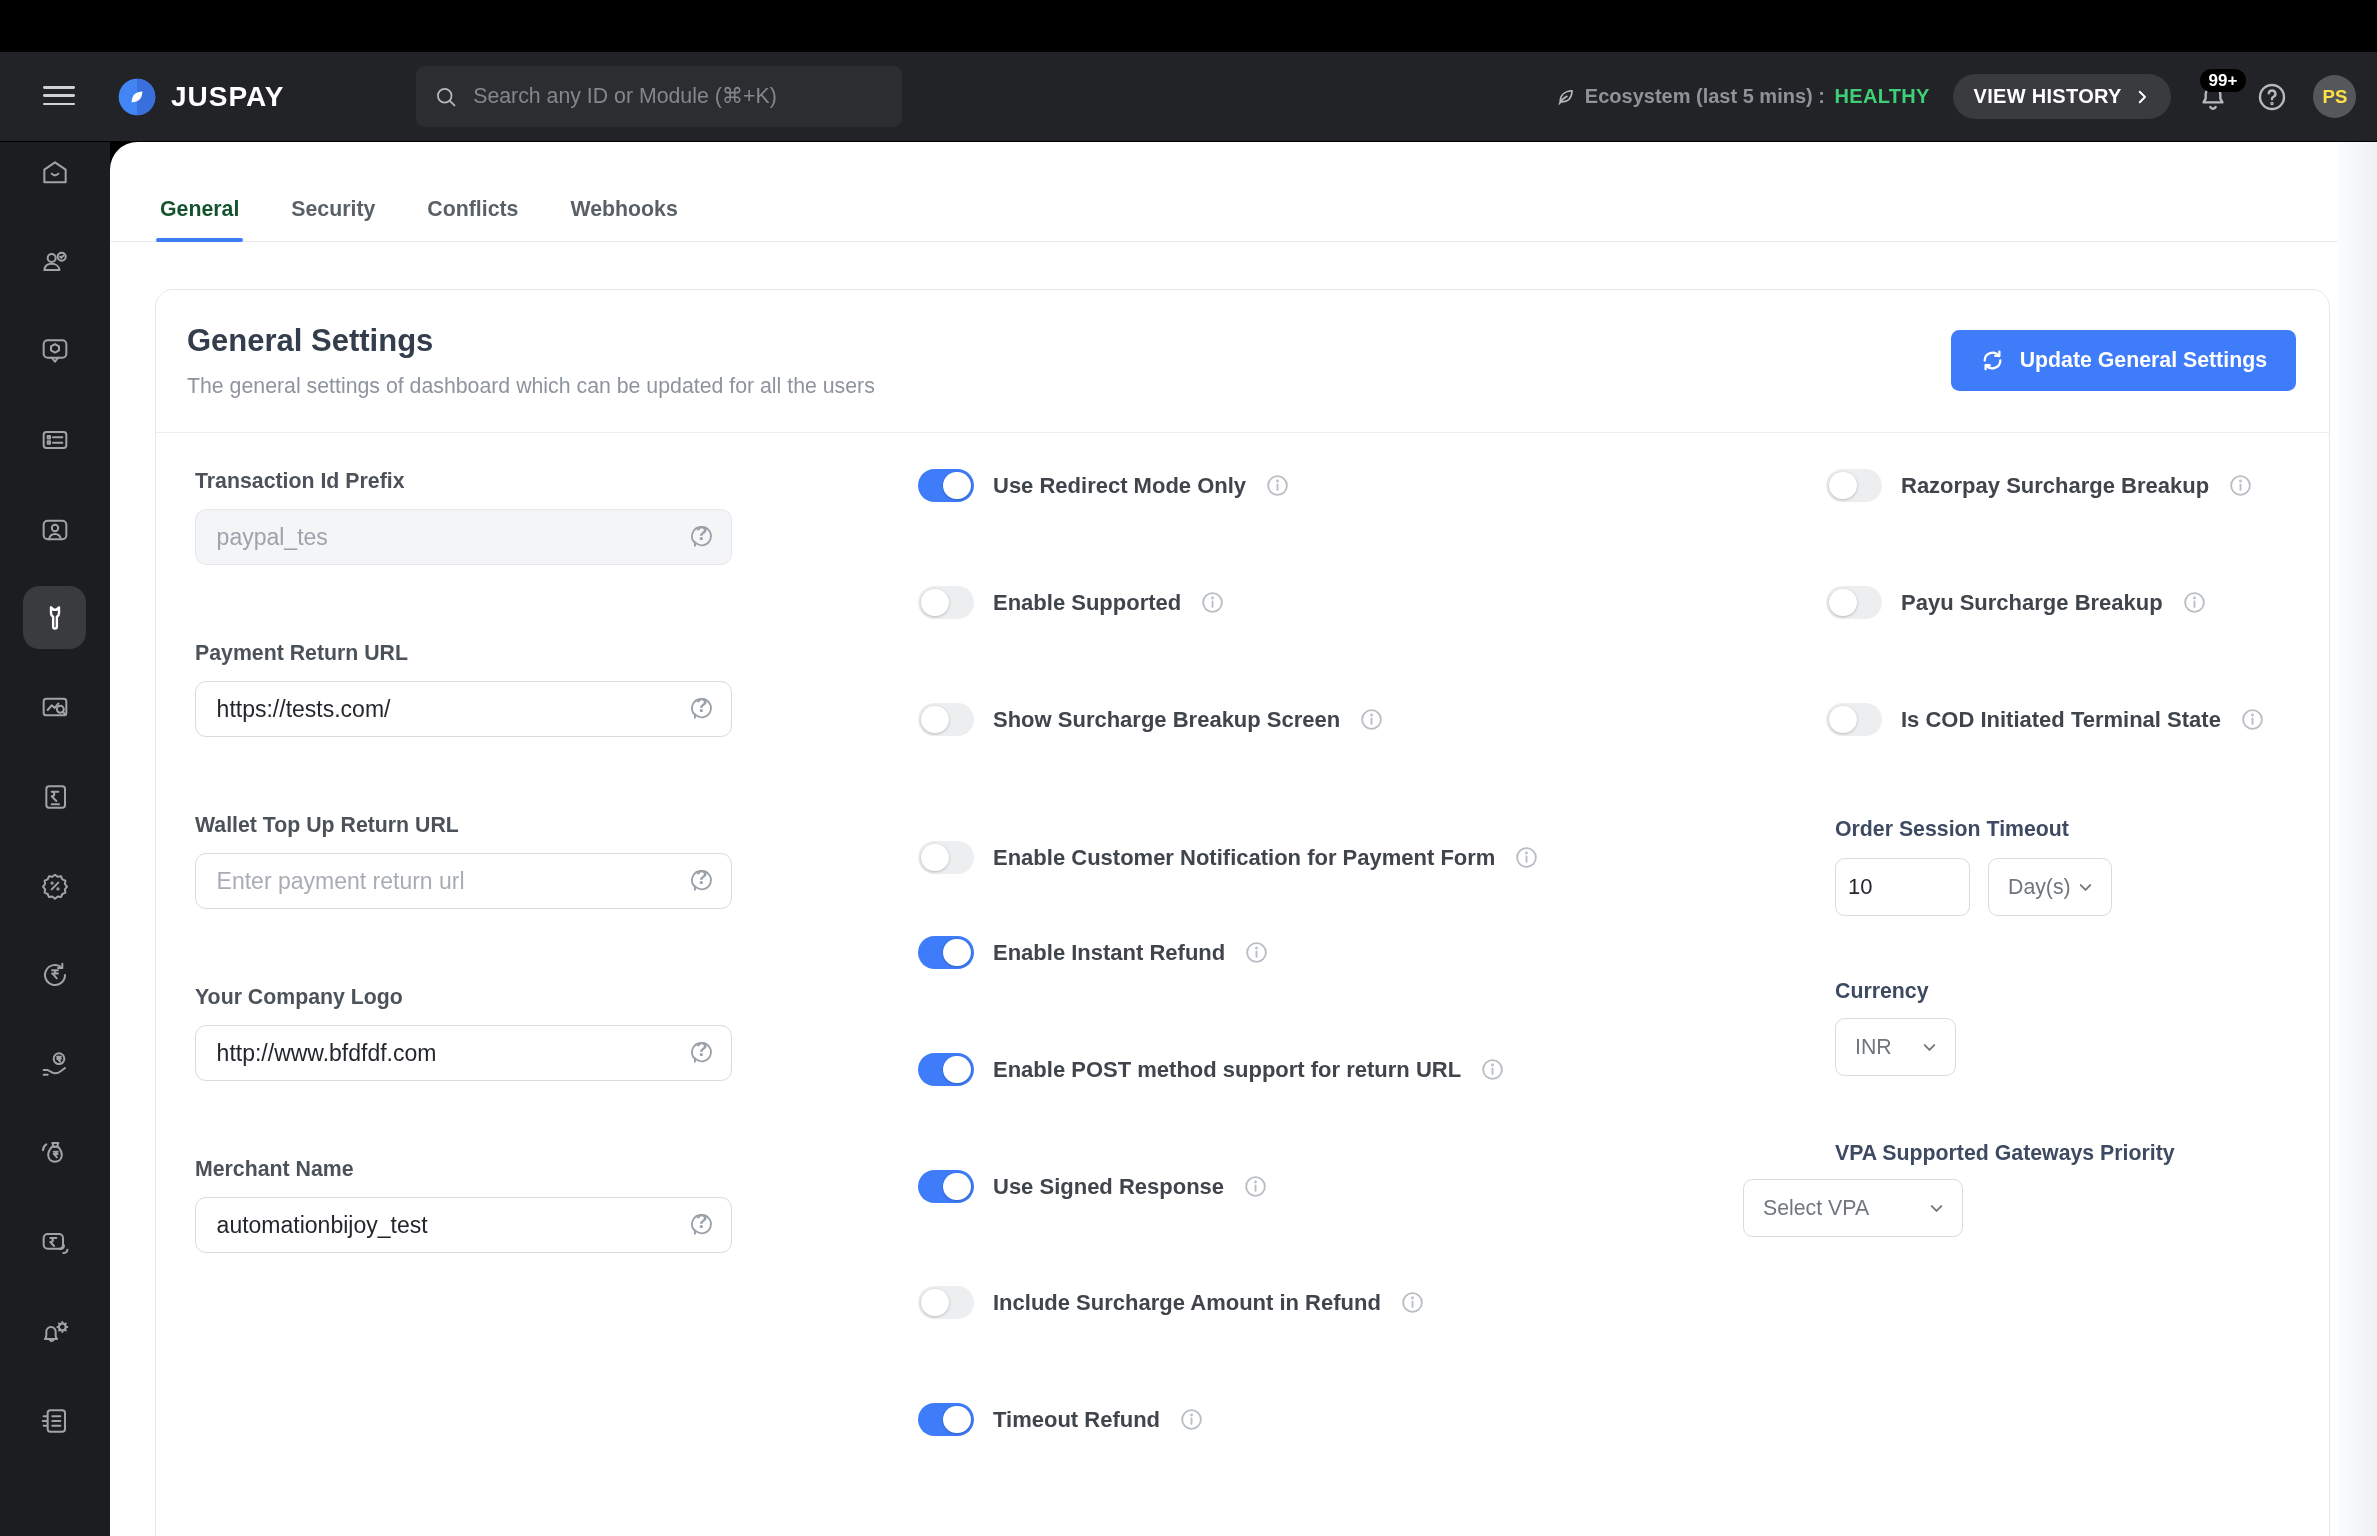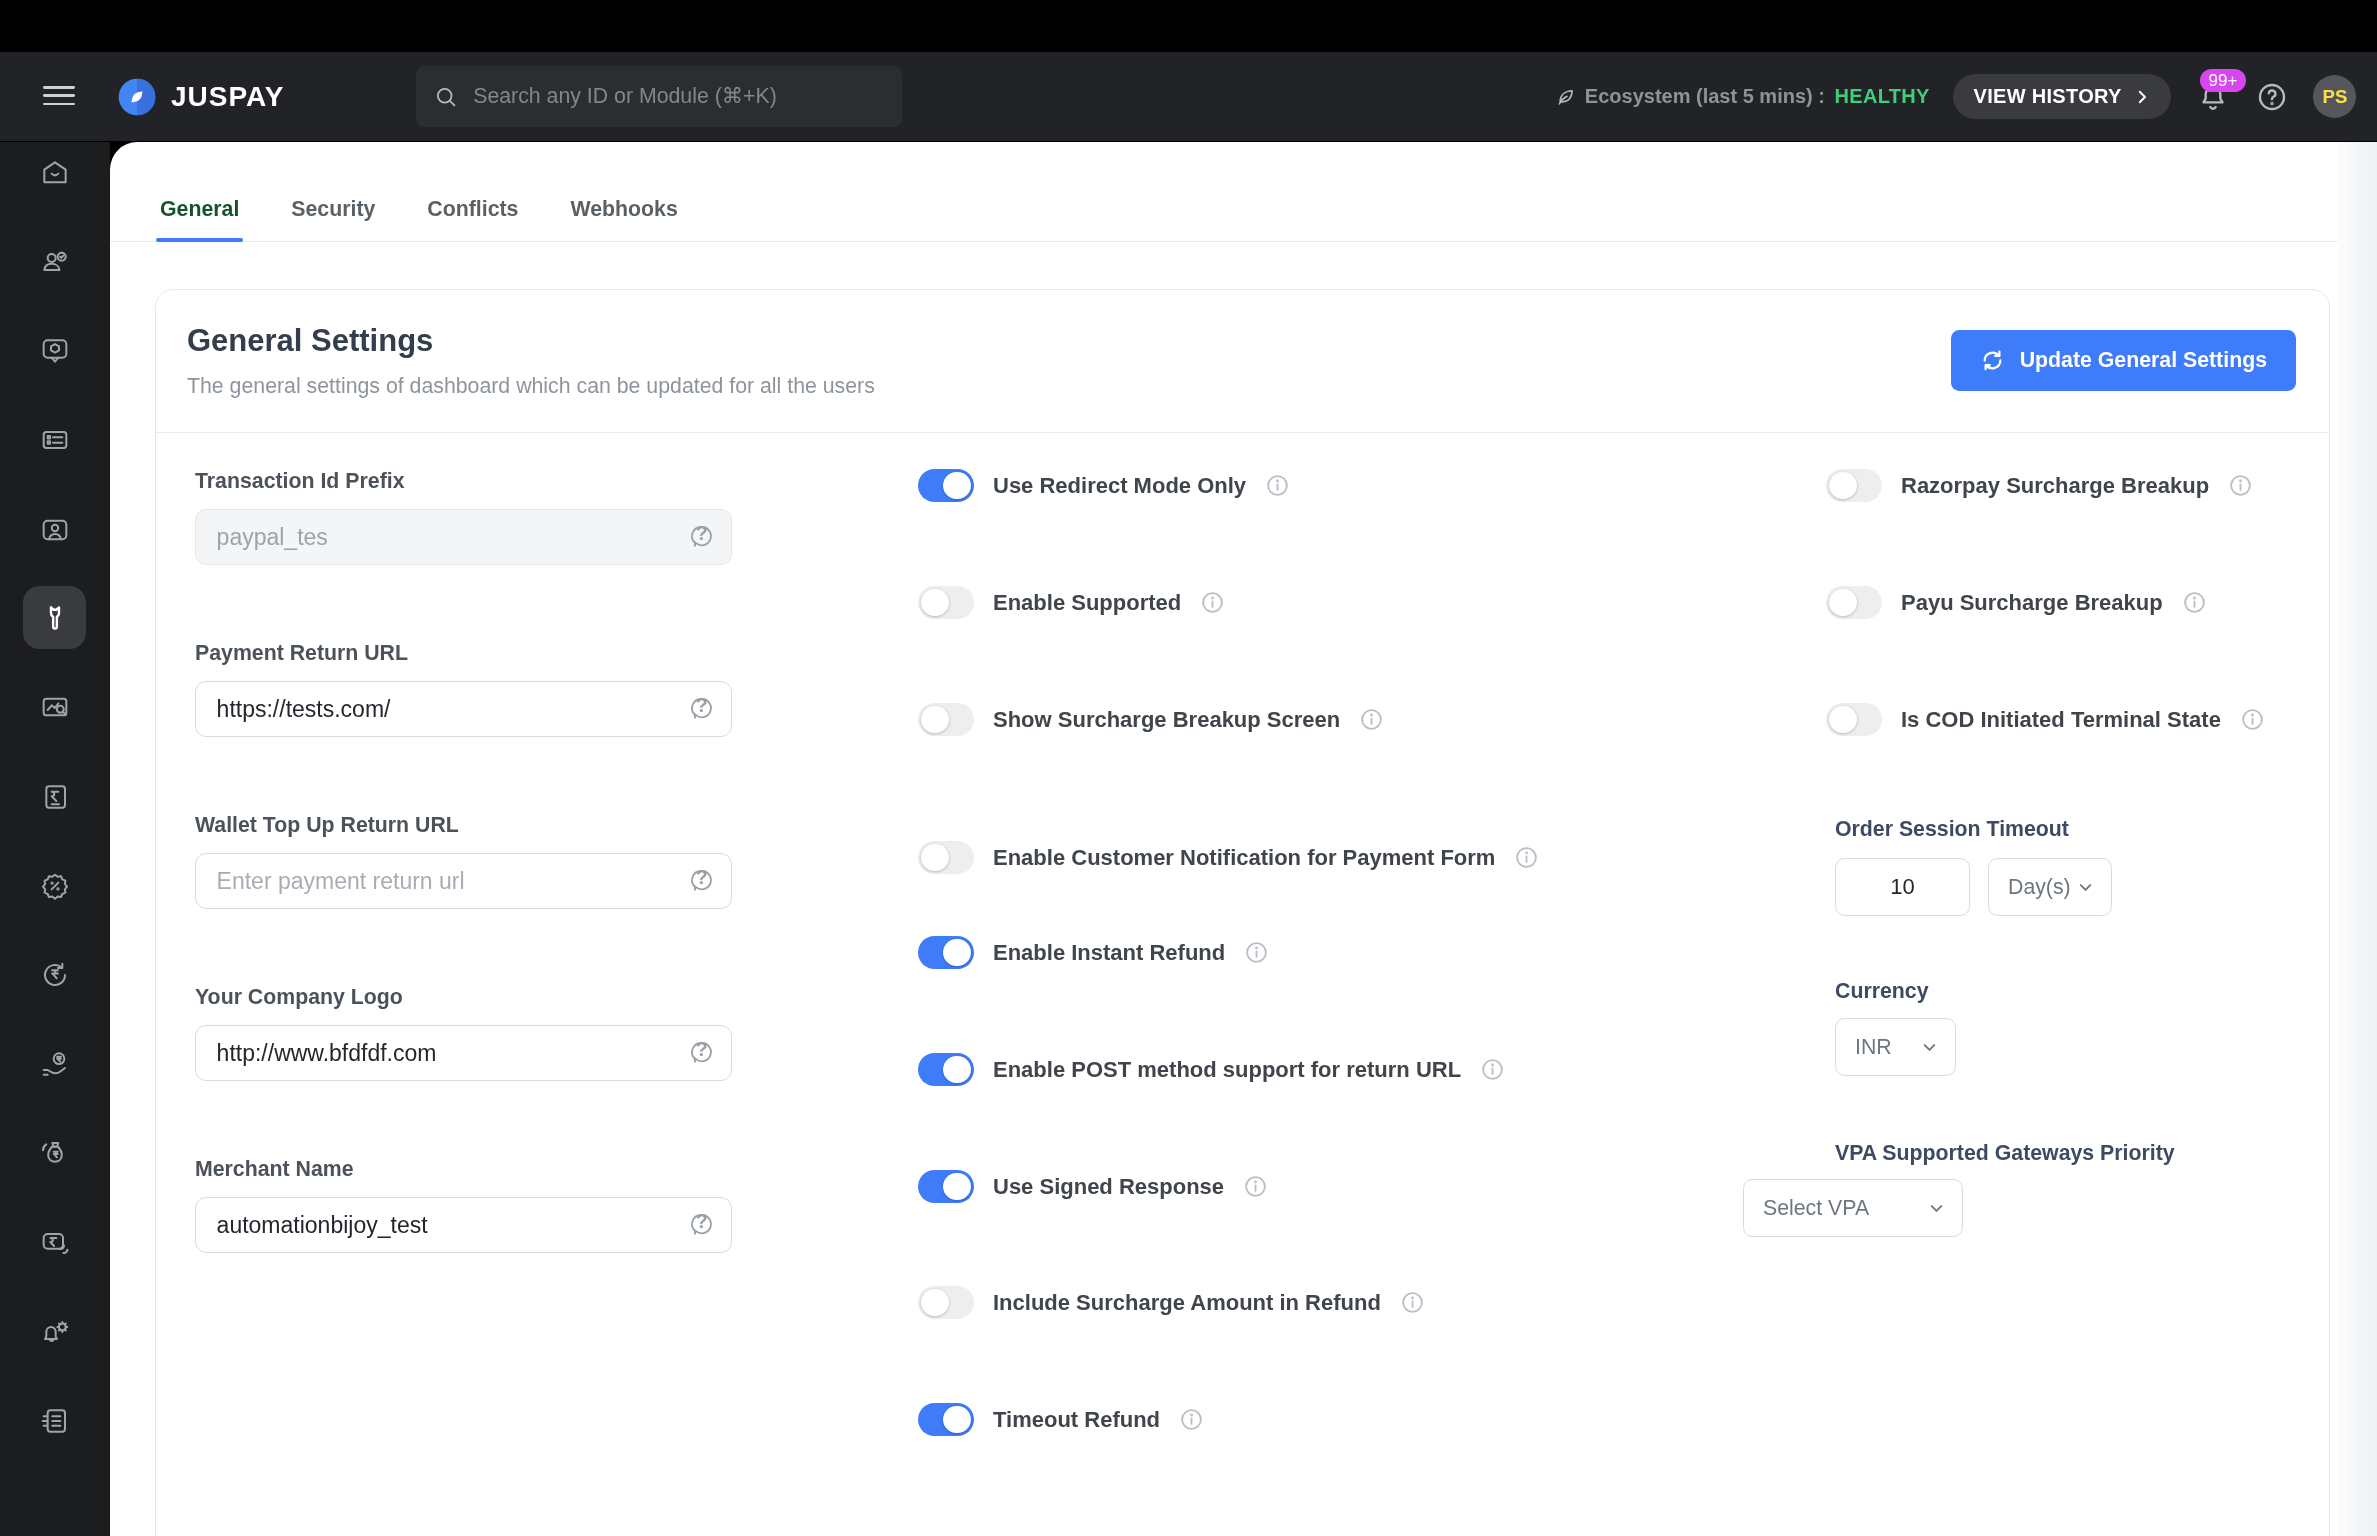--- a/index.html
+++ b/index.html
@@ -23,22 +23,22 @@
   .search input{flex:1;background:transparent;border:none;outline:none;color:#d7dade;
           font-size:21.3px;font-family:"Liberation Sans",sans-serif;}
   .search input::placeholder{color:#83878c;}
   .topbar-right{position:absolute;right:20.6px;top:0;height:89px;display:flex;align-items:center;gap:23.4px;}
   .eco{display:flex;align-items:center;gap:9.6px;}
   .eco-label{color:#8e9398;font-size:20px;font-weight:600;}
   .eco-status{color:#3ecf78;font-size:20px;font-weight:700;letter-spacing:0.3px;}
   .view-history{display:flex;align-items:center;gap:11px;background:#3a3b3e;border-radius:23.4px;
           height:45px;padding:0 20.6px;color:#fff;font-size:20px;font-weight:700;letter-spacing:0.3px;cursor:pointer;}
   .icon-btn{position:relative;width:36px;height:36px;display:flex;align-items:center;justify-content:center;cursor:pointer;}
-  .badge{position:absolute;top:-9.6px;right:-15px;background:#d946ef;color:#fff;font-size:17px;
-         font-weight:400;border-radius:687px;padding:2.8px 8.3px;line-height:1;}
+  .badge{position:absolute;top:-9.6px;right:-15px;background:#000000;color:#fff;font-size:17px;
+         font-weight:700;border-radius:687px;padding:2.8px 8.3px;line-height:1;}
   .avatar{width:43px;height:43px;border-radius:50%;background:#55575a;color:#fde047;display:flex;
           align-items:center;justify-content:center;font-size:18.6px;font-weight:700;cursor:pointer;}
   
   .sidebar{position:absolute;left:0;top:142px;width:110px;height:1395px;background:#1c1d1f;}
   .side-item{position:absolute;left:23.4px;width:63px;height:63px;border-radius:16.5px;
              display:flex;align-items:center;justify-content:center;cursor:pointer;}
   .side-item.active{background:#3a3b3e;}
   .side-item svg{width:32px;height:32px;stroke:#a0a3a7;stroke-width:1.5;fill:none;
                  stroke-linecap:round;stroke-linejoin:round;}
   .side-item.active svg{stroke:#ffffff;stroke-width:1.8;}
@@ -88,22 +88,22 @@
   .tlabel{font-size:22px;font-weight:600;color:#40454c;white-space:nowrap;}
   .info-ic{width:25px;height:25px;flex:0 0 auto;}
   .info-ic svg{width:25px;height:25px;stroke:#b9bec5;stroke-width:1.8;fill:none;stroke-linecap:round;}
   
   .ctrl-label{position:absolute;font-size:21.3px;font-weight:700;color:#3d4a61;white-space:nowrap;}
   .select{position:absolute;height:58px;border:1.4px solid #d8dbdf;border-radius:9.6px;box-sizing:border-box;
           display:flex;align-items:center;justify-content:space-between;padding:0 16.5px 0 19px;
           font-size:21.3px;color:#70767e;cursor:pointer;background:#fff;}
   .select svg{width:19px;height:19px;stroke:#70767e;stroke-width:2.4;fill:none;stroke-linecap:round;stroke-linejoin:round;}
   .num-input{position:absolute;width:135px;height:58px;box-sizing:border-box;border:1.4px solid #d8dbdf;
-          border-radius:9.6px;padding:0 29px;font-size:22px;color:#23272c;outline:none;background:#fff;
-          font-family:"Liberation Sans",sans-serif;text-align:center;}
+          border-radius:9.6px;padding:0 12px;font-size:22px;color:#23272c;outline:none;background:#fff;
+          font-family:"Liberation Sans",sans-serif;}
   .tb-ic{stroke:#b6babe;stroke-width:1.8;fill:none;stroke-linecap:round;stroke-linejoin:round;}
 </style>
 </head>
 <body>
 
 <div class="black-strip"></div>
 
 <div class="topbar">
   <div class="hamburger">
     <span></span>

